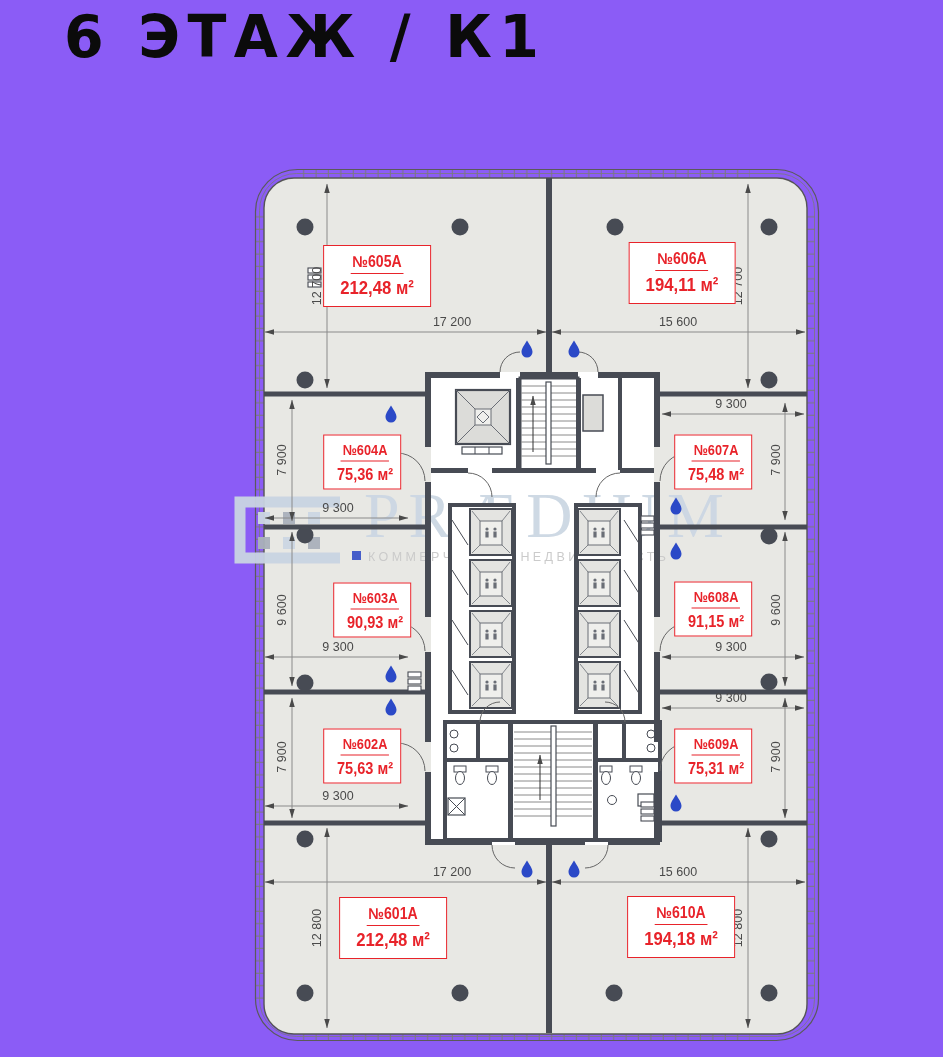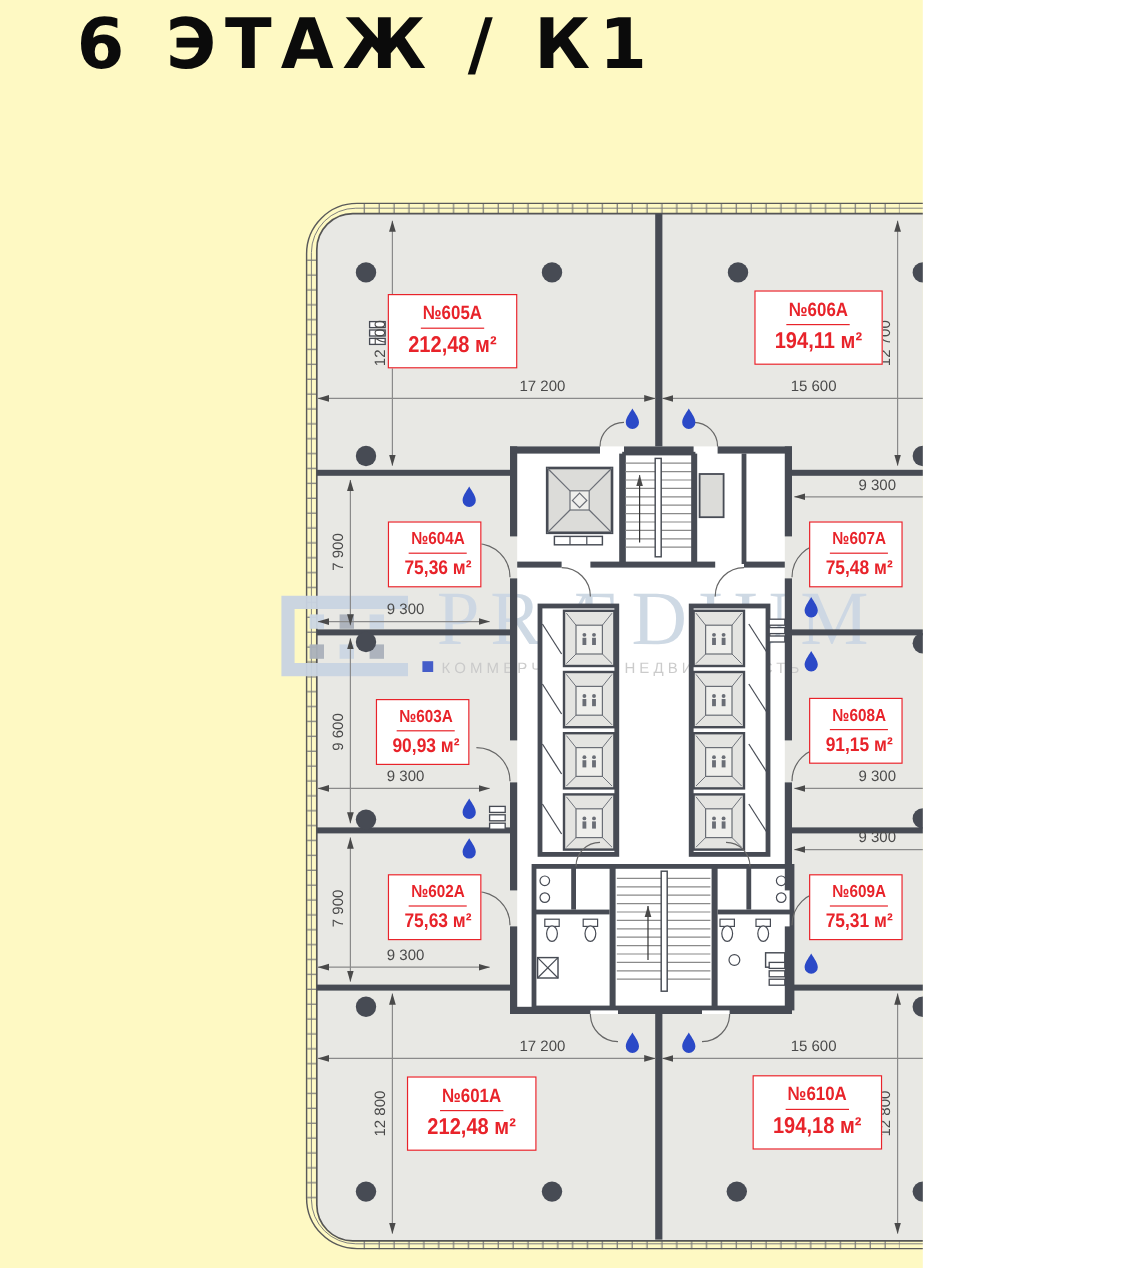--- a/index.html
+++ b/index.html
@@ -1,16 +1,16 @@
 <!DOCTYPE html>
 <html><head>
 <meta charset="utf-8">
 <style>
   html,body{margin:0;padding:0;background:#ffffff;}
-  .page{position:relative;width:769px;height:1057px;background:#fef9c3;overflow:hidden;
+  .page{position:relative;width:943px;height:1057px;background:#8b5cf6;overflow:hidden;
         font-family:"Liberation Sans",sans-serif;}
   .title{position:absolute;left:64px;top:4px;font-size:57px;font-weight:800;
          letter-spacing:0.13em;color:#0b0b0b;white-space:nowrap;
          font-family:"DejaVu Sans",sans-serif;transform:scaleY(1.02);}
   svg{position:absolute;left:0;top:0;}
   .unit-label{position:absolute;transform:translate(-50%,-50%);background:#ffffff;
               border:1.6px solid #e8232a;color:#e8232a;text-align:center;
               padding:6px 3px 7px 9px;line-height:1;z-index:5;}
   .unit-label .inner{display:block;transform:scaleX(0.88);}
   .unit-label .num{display:inline-block;font-weight:bold;font-size:14.5px;
@@ -351,21 +351,21 @@
     <span class="area">194,11 м²</span></span>
   </div>
   <div class="unit-label" style="left:362px;top:462px">
     <span class="inner"><span class="num">№604А</span>
     <span class="area">75,36 м²</span></span>
   </div>
   <div class="unit-label" style="left:713px;top:462px">
     <span class="inner"><span class="num">№607А</span>
     <span class="area">75,48 м²</span></span>
   </div>
-  <div class="unit-label" style="left:352px;top:610px">
+  <div class="unit-label" style="left:372px;top:610px">
     <span class="inner"><span class="num">№603А</span>
     <span class="area">90,93 м²</span></span>
   </div>
   <div class="unit-label" style="left:713px;top:609px">
     <span class="inner"><span class="num">№608А</span>
     <span class="area">91,15 м²</span></span>
   </div>
   <div class="unit-label" style="left:362px;top:756px">
     <span class="inner"><span class="num">№602А</span>
     <span class="area">75,63 м²</span></span>

